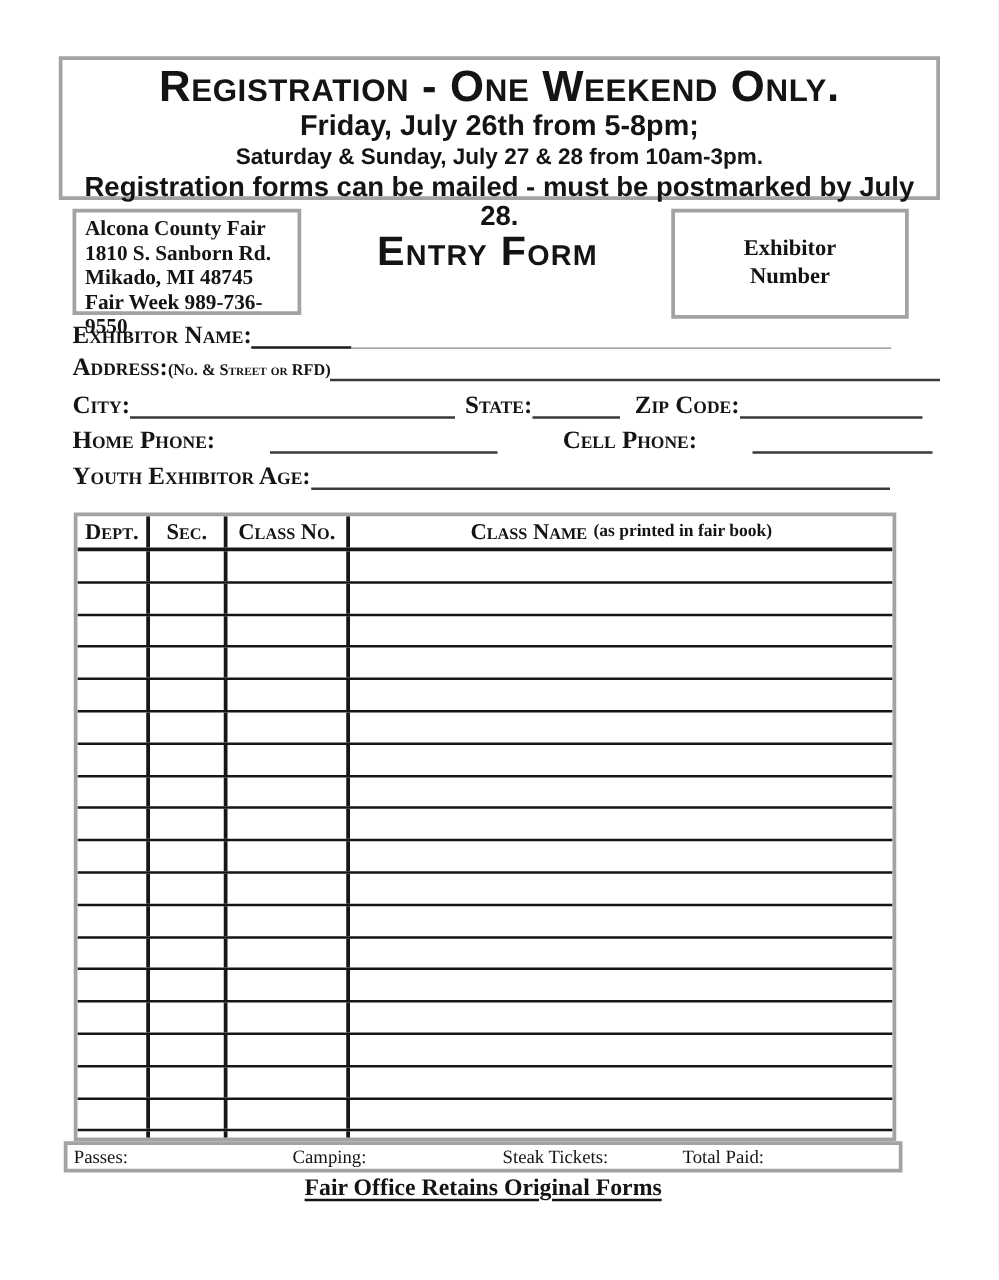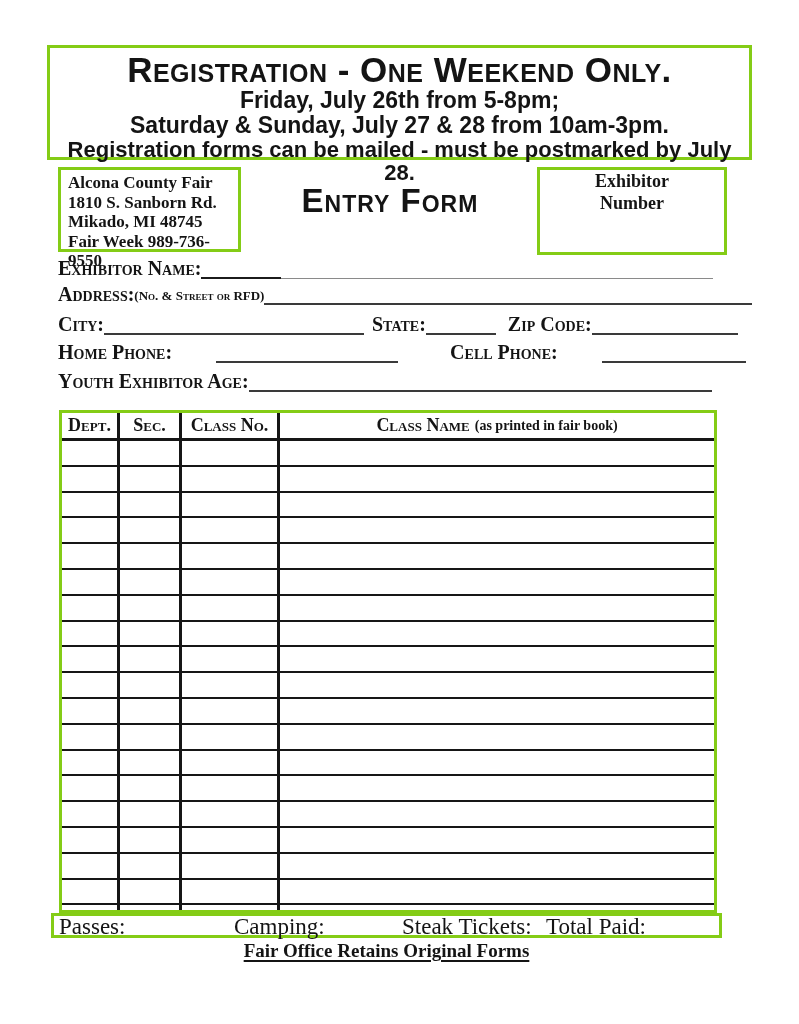--- a/index.html
+++ b/index.html
@@ -1,34 +1,34 @@
 <!DOCTYPE html>
 <html><head>
 <meta charset="utf-8">
 <style>
   html,body{margin:0;padding:0;background:#e8e8e8;}
   .page{position:relative;width:799px;height:1024px;background:#ffffff;color:#141414;
         font-family:"Liberation Serif",serif;overflow:hidden;margin:0 auto;}
-  .box{border:3px solid #84cc16;box-sizing:border-box;position:absolute;background:#fff;}
+  .box{border:3px solid #a3a3a3;box-sizing:border-box;position:absolute;background:#fff;}
 
   
   .top-box{left:47px;top:45px;width:705px;height:115px;text-align:center;
            font-family:"Liberation Sans",sans-serif;font-weight:bold;padding-top:3px;}
   .top-title{font-size:35px;line-height:37px;font-variant:small-caps;letter-spacing:.5px;}
   .top-line2{font-size:23px;line-height:25px;}
-  .top-line3{font-size:23px;line-height:25px;}
+  .top-line3{font-size:18px;line-height:25px;}
   .top-line4{font-size:22px;line-height:23px;}
 
   
   .fair-box{left:58px;top:167px;width:183px;height:85px;padding:3px 7px;
             font-weight:bold;font-size:17px;line-height:19.5px;}
   .entry-title{position:absolute;left:250px;top:182px;width:280px;text-align:center;
                font-family:"Liberation Sans",sans-serif;font-weight:bold;font-size:33px;
                font-variant:small-caps;letter-spacing:1px;}
-  .exh-box{left:537px;top:167px;width:190px;height:88px;text-align:center;padding-top:0;
+  .exh-box{left:537px;top:167px;width:190px;height:88px;text-align:center;padding-top:17px;
            font-weight:bold;font-size:18px;line-height:22px;}
 
   
   .frow{position:absolute;display:flex;align-items:stretch;height:24px;}
   .lbl{font-variant:small-caps;font-weight:bold;font-size:20px;line-height:26px;white-space:nowrap;}
   .hint{font-variant:small-caps;font-weight:bold;font-size:13px;line-height:30px;white-space:nowrap;}
   .ln{border-bottom:2px solid #3a3a3a;}
   .ln-dark{border-bottom:2.5px solid #1b1b1b;}
   .ln-thin{border-bottom:1.5px solid #8a8a8a;}
   .grow{flex:1 1 auto;}
@@ -44,21 +44,21 @@
   .entry-table{left:59px;top:410px;width:658px;height:503px;overflow:hidden;}
   .t-head{display:flex;height:25px;border-bottom:3px solid #161616;
           font-weight:bold;font-size:18px;font-variant:small-caps;align-items:center;}
   .t-row{display:flex;height:23.8px;border-bottom:2px solid #161616;}
   .tc{border-right:3px solid #161616;box-sizing:border-box;}
   .c1{width:58px;} .c2{width:62px;} .c3{width:98px;} .c4{flex:1 1 auto;border-right:none;}
   .t-head .tc{display:flex;align-items:center;justify-content:center;height:100%;}
   .cn-hint{font-variant:normal;font-weight:bold;font-size:14px;margin-left:5px;}
 
   
-  .totals-bar{left:51px;top:913px;width:671px;height:25px;font-size:23px;}
+  .totals-bar{left:51px;top:913px;width:671px;height:25px;font-size:15px;}
   .totals-bar span{position:absolute;top:1px;line-height:19px;}
   .tb-passes{left:5px;} .tb-camping{left:180px;} .tb-steak{left:348px;} .tb-total{left:492px;}
   .footer-note{position:absolute;left:51px;top:940px;width:671px;text-align:center;
                font-weight:bold;font-size:19px;text-decoration:underline;
                text-decoration-thickness:2px;text-underline-offset:3px;}
 </style>
 </head>
 <body>
 
 <div class="page">

